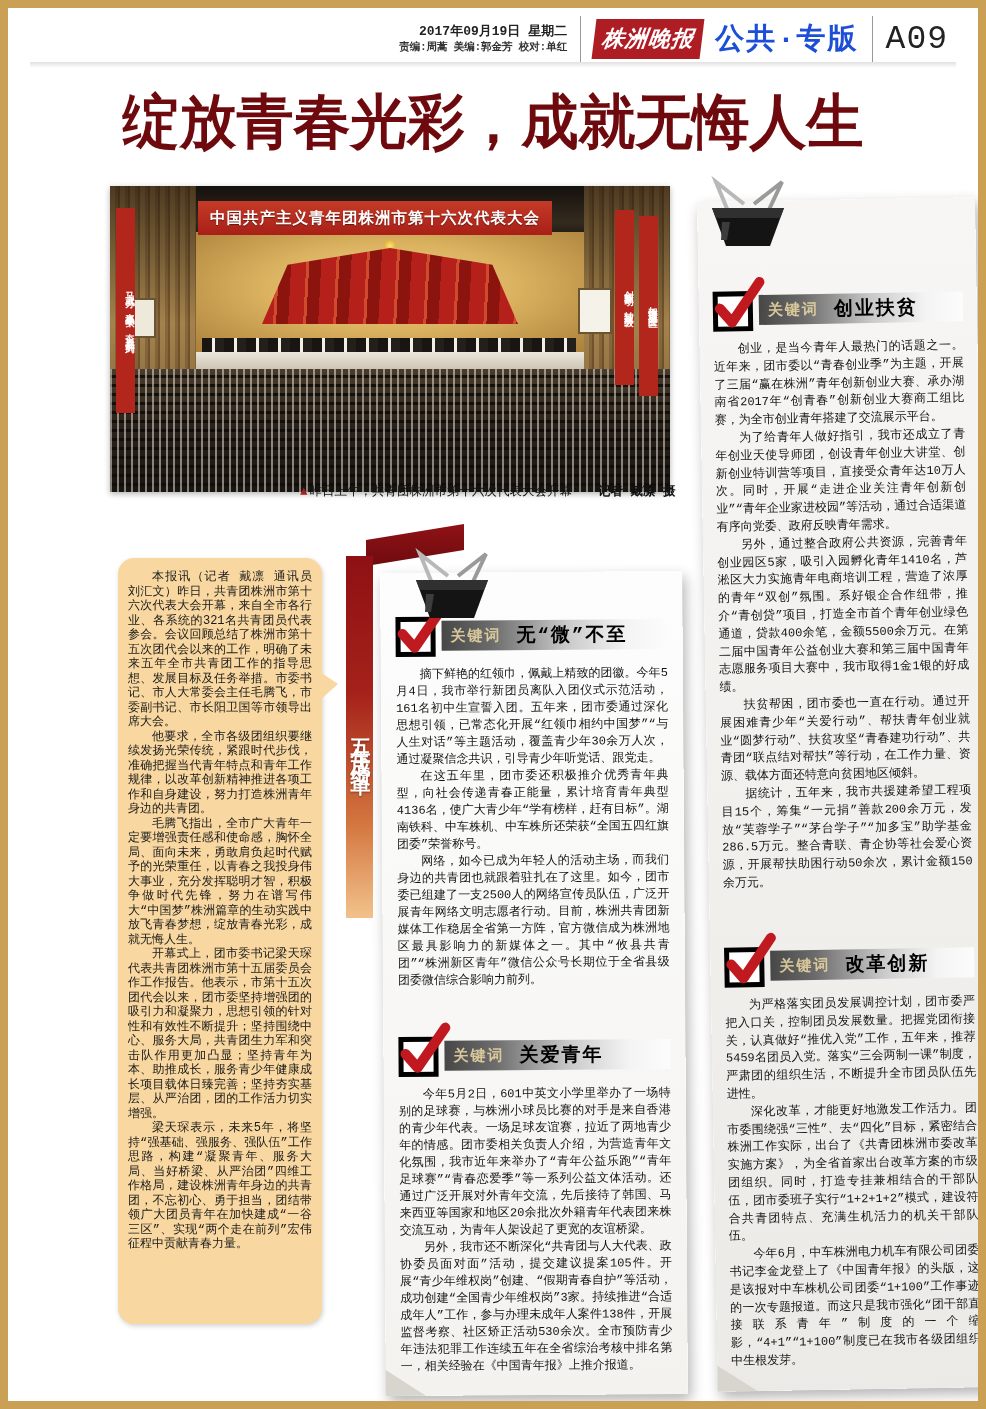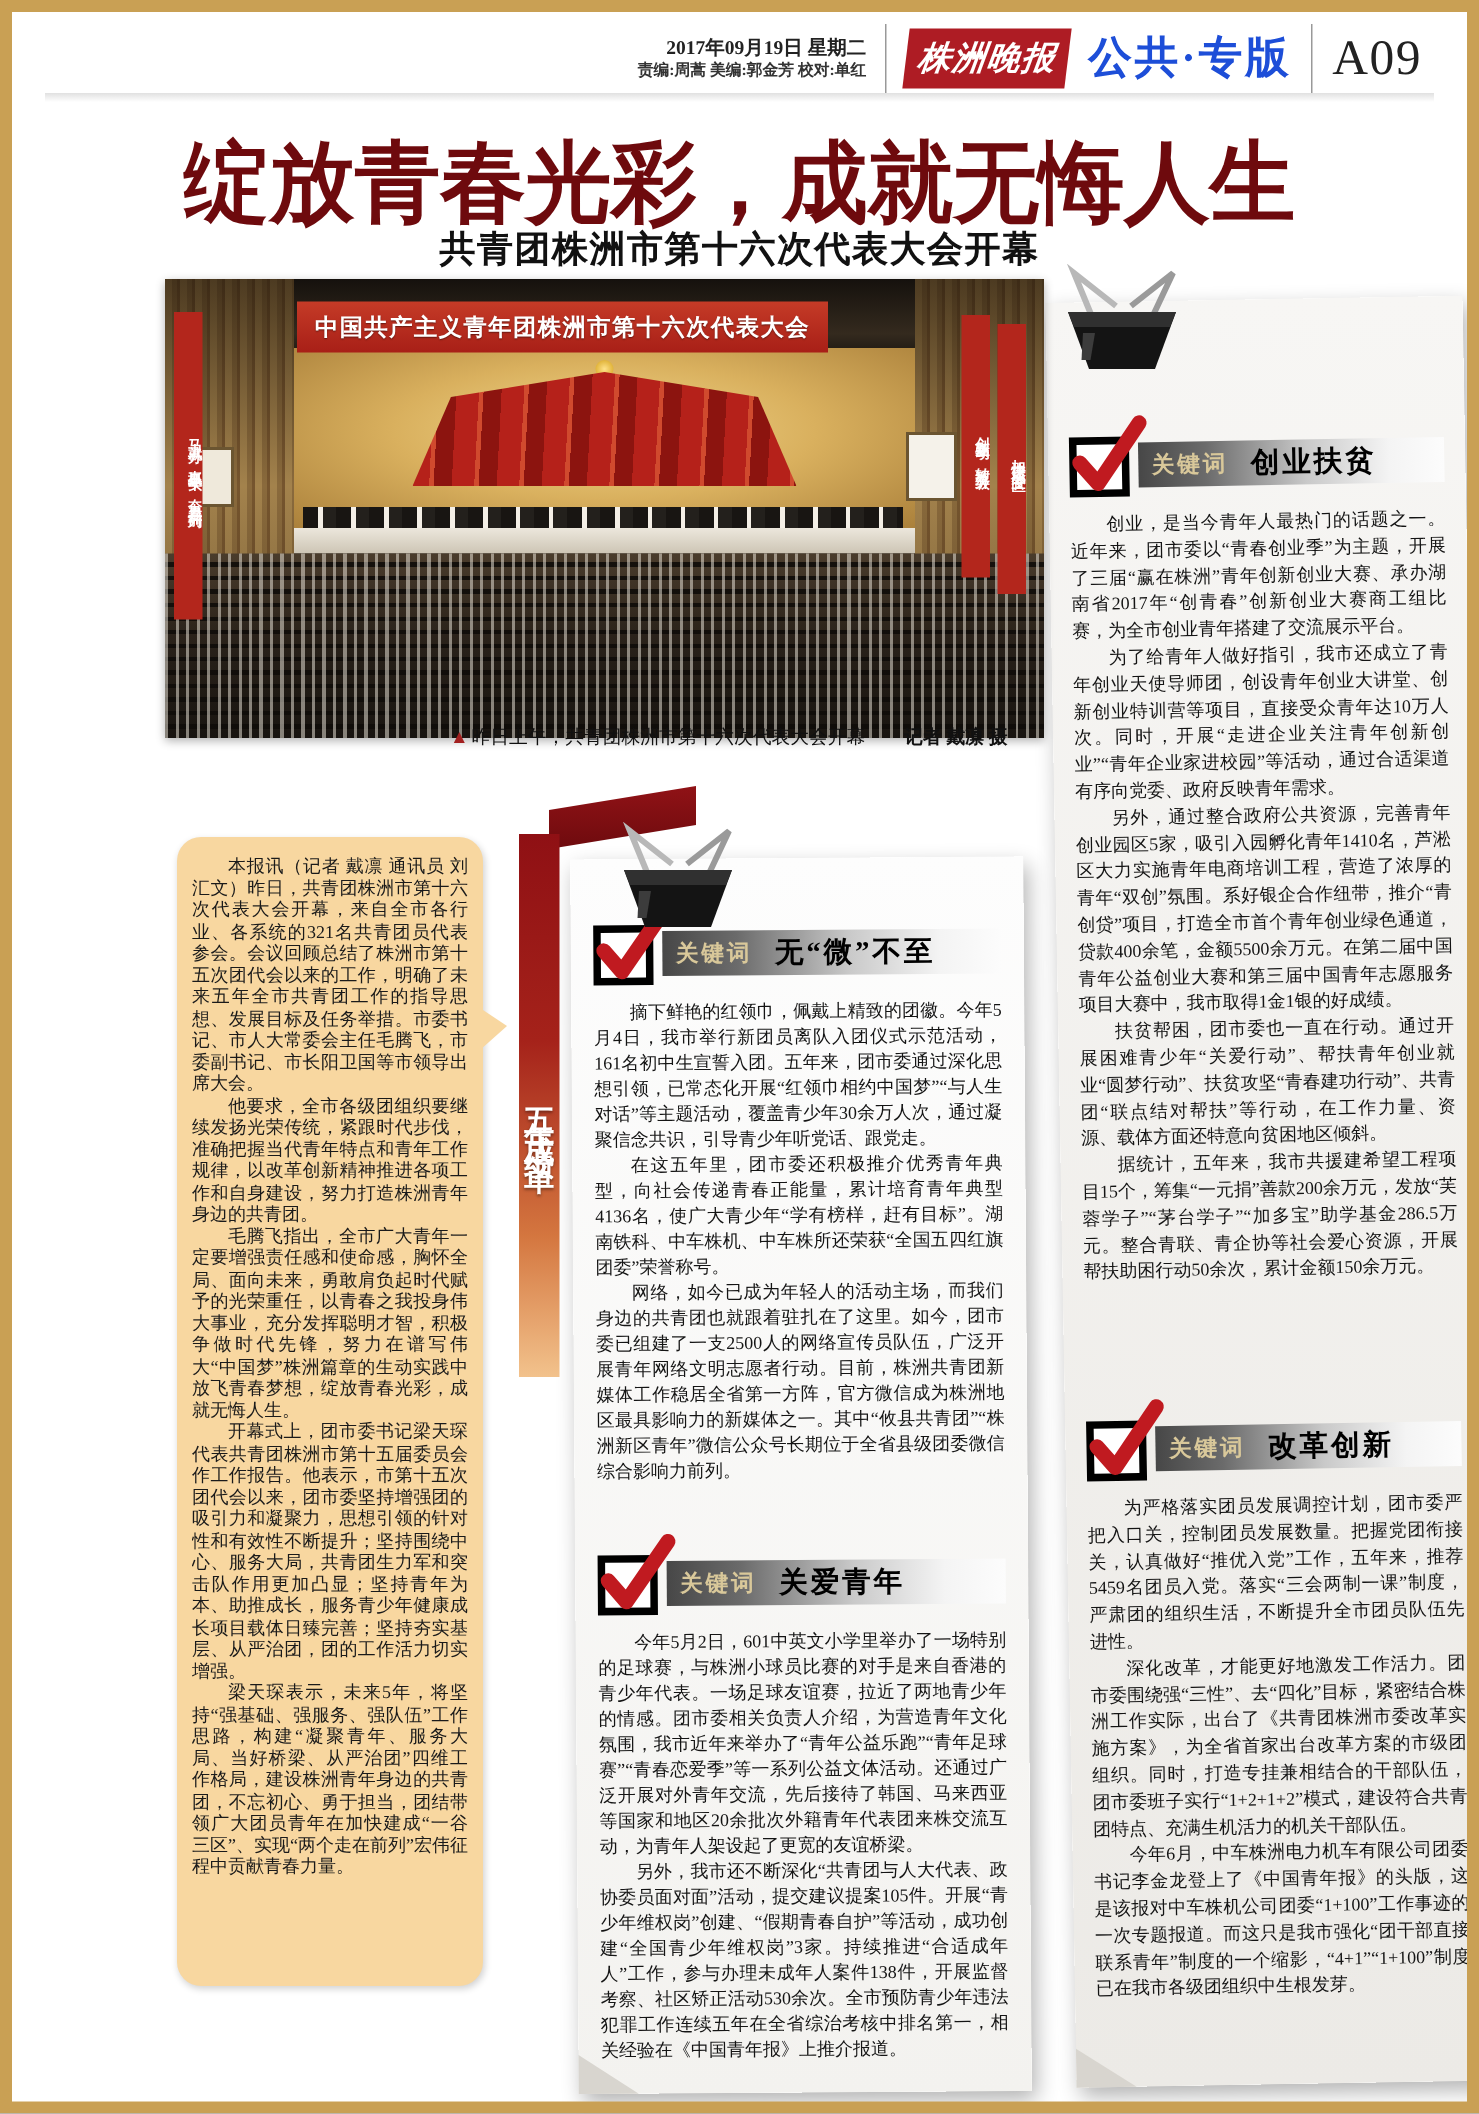--- a/index.html
+++ b/index.html
@@ -1,17 +1,17 @@
 <!DOCTYPE html>
 <html><head>
 <meta charset="utf-8">
 <style>
   html,body{margin:0;padding:0;background:#888;}
   .page{position:relative;width:986px;height:1409px;background:#ffffff;overflow:hidden;
-        font-family:Liberation Serif, serif;margin:0 auto;}
+        font-family:Liberation Mono, monospace;margin:0 auto;}
   .gold-frame{position:absolute;inset:0;border:8px solid #c9a054;pointer-events:none;z-index:50;}
 
   
   .header{position:absolute;top:16px;right:38px;display:flex;align-items:center;gap:13px;z-index:5;}
   .hdr-meta{text-align:right;line-height:1.25;}
   .hdr-date{font-size:13px;font-weight:bold;color:#222;}
   .hdr-staff{font-size:10.5px;color:#333;font-weight:bold;}
   .vline{width:1px;height:46px;background:#999;}
   .masthead{background:#ae1c24;color:#fff;width:108px;height:40px;display:flex;align-items:center;justify-content:center;
             font-size:22px;font-weight:900;transform:skewX(-7deg);font-style:italic;letter-spacing:1px;}
@@ -21,21 +21,21 @@
               background:linear-gradient(180deg,rgba(0,0,0,.12),rgba(0,0,0,0));}
 
   
   .headline{position:absolute;top:84px;left:0;width:100%;text-align:center;z-index:5;
             font-size:57px;font-weight:900;color:#6e0a0d;letter-spacing:0px;transform:scaleY(1.04);}
   .subhead{position:absolute;top:150px;left:0;width:100%;text-align:center;z-index:5;
            font-size:24px;font-weight:bold;color:#111;letter-spacing:1px;}
 
   
   .photo{position:absolute;left:110px;top:186px;width:560px;height:306px;background:#1c1711;overflow:hidden;z-index:5;
-         box-shadow:0 2px 6px rgba(0,0,0,.3);padding-left:26px;}
+         box-shadow:0 2px 6px rgba(0,0,0,.3);}
   .ph-wall{position:absolute;top:0;bottom:0;width:86px;
            background:repeating-linear-gradient(90deg,#a3824c 0 5px,#8a6a3c 5px 8px,#76552e 8px 10px);}
   .ph-wall.l{left:0;} .ph-wall.r{right:0;}
   .ph-wall::after{content:'';position:absolute;inset:0;background:linear-gradient(180deg,rgba(30,20,10,.65),rgba(30,20,10,0) 45%,rgba(20,14,8,.35));}
   .ph-ceiling{position:absolute;left:86px;right:86px;top:0;height:52px;
               background:linear-gradient(180deg,#15110d,#342a1e 70%,rgba(52,42,30,0));}
   .ph-stage{position:absolute;left:86px;right:86px;top:46px;height:122px;
             background:radial-gradient(ellipse at 50% 45%,#f2d78a 0%,#d9b05e 48%,#a97f3a 100%);}
   .ph-flags{position:absolute;left:50%;transform:translateX(-50%);top:16px;width:256px;height:76px;
             background:repeating-linear-gradient(93deg,#b5211a 0 15px,#d04a2e 15px 18px,#8c140f 18px 30px);
@@ -123,21 +123,20 @@
       <div class="hdr-staff">责编:周蒿 美编:郭金芳 校对:单红</div>
     </div>
     <div class="vline"></div>
     <div class="masthead">株洲晚报</div>
     <div class="section-title">公共·专版</div>
     <div class="vline"></div>
     <div class="page-no">A09</div>
   </div>
 
   <div class="headline">绽放青春光彩，成就无悔人生</div>
-  <div class="subhead">共青团株洲市第十六次代表大会开幕</div>
 
   <div class="photo">
     <div class="ph-wall l"></div>
     <div class="ph-wall r"></div>
     <div class="ph-ceiling"></div>
     <div class="ph-stage">
       <div class="ph-emblem"></div>
       <div class="ph-flags"></div>
     </div>
     <div class="ph-leaders"></div>

